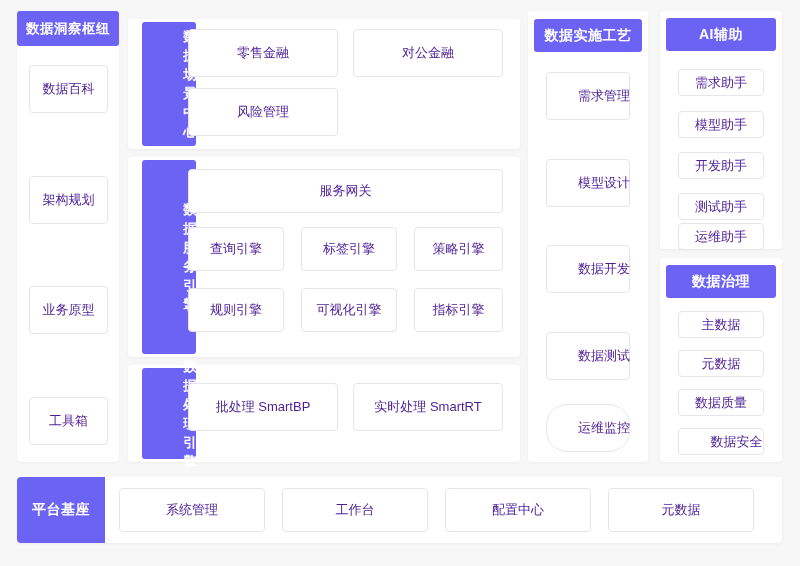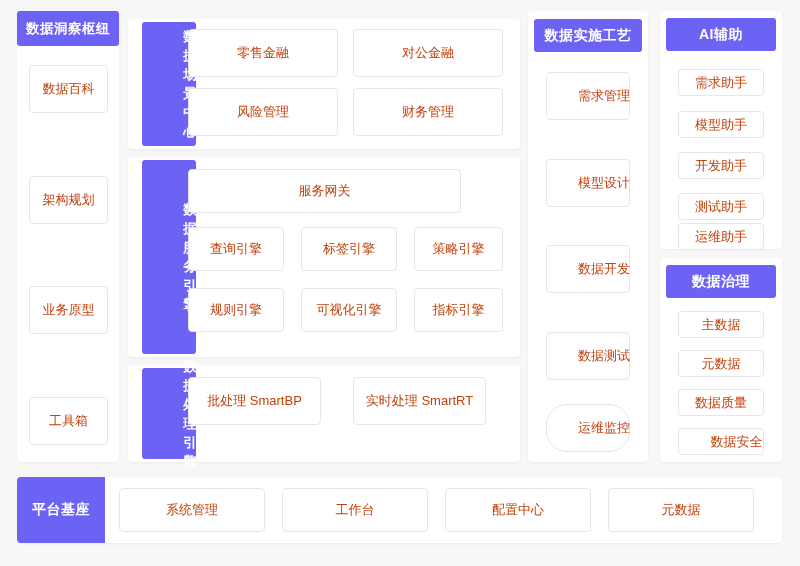--- a/index.html
+++ b/index.html
@@ -31,21 +31,21 @@
     white-space: nowrap;
   }
   .card {
     background: #ffffff;
     border: 1px solid #e6e6ea;
     border-radius: 4px;
     display: flex;
     align-items: center;
     justify-content: center;
     font-size: 13px;
-    color: #c2410c;
+    color: #4c1d95;
     text-align: center;
     white-space: nowrap;
   }
   .vtab {
     background: #6c63f5;
     color: #fff;
     border-radius: 3px;
     font-size: 13.5px;
     font-weight: 700;
     line-height: 19px;
@@ -78,29 +78,29 @@
   #blk-service > .vtab { top: 3px;  width: 47px; height: 194px; }
   #blk-process > .vtab { top: 3px;  width: 47px; height: 91px;  }
 
   #blk-scene .card   { position:absolute; width:150px; height:48px; }
   #blk-scene .s0 { left: 60px;  top: 10px; }
   #blk-scene .s1 { left: 225px; top: 10px; }
   #blk-scene .s2 { left: 60px;  top: 69px; }
   #blk-scene .s3 { left: 225px; top: 69px; }
 
   #blk-service .card { position:absolute; height:44px; }
-  #blk-service .g-wide { left: 60px; top: 12px; width: 273px; }
+  #blk-service .g-wide { left: 60px; top: 12px; width: 315px; }
   #blk-service .e0 { left: 60px;  top: 70px;  width: 96px; }
   #blk-service .e1 { left: 173px; top: 70px;  width: 96px; }
   #blk-service .e2 { left: 286px; top: 70px;  width: 89px; }
   #blk-service .e3 { left: 60px;  top: 131px; width: 96px; }
   #blk-service .e4 { left: 173px; top: 131px; width: 96px; }
   #blk-service .e5 { left: 286px; top: 131px; width: 89px; }
 
-  #blk-process .card { position:absolute; top: 12px; width:133px; height:48px; }
+  #blk-process .card { position:absolute; top: 18px; width:150px; height:48px; }
   #blk-process .p0 { left: 60px; }
   #blk-process .p1 { left: 225px; }
 
   
   #col-impl { left: 528px; top: 11px; width: 120px; height: 451px; }
   #col-impl .hdr { position:absolute; left:6px; top:8px; width:108px; height:33px; }
   #col-impl .card { position:absolute; left: 18px; width: 84px; height: 48px; padding-left: 32px; }
   #col-impl .i0 { top: 61px; }
   #col-impl .i1 { top: 148px; }
   #col-impl .i2 { top: 234px; }
@@ -148,21 +148,20 @@
     <div class="card c3">工具箱</div>
   </div>
 
   <div class="blk" id="blk-scene">
     <div class="vtab">
       <span>数据场景中心</span>
     </div>
     <div class="card s0">零售金融</div>
     <div class="card s1">对公金融</div>
     <div class="card s2">风险管理</div>
-    <div class="card s3">财务管理</div>
   </div>
 
   <div class="blk" id="blk-service">
     <div class="vtab">
       <span>数据服务引擎</span>
     </div>
     <div class="card g-wide">服务网关</div>
     <div class="card e0">查询引擎</div>
     <div class="card e1">标签引擎</div>
     <div class="card e2">策略引擎</div>

